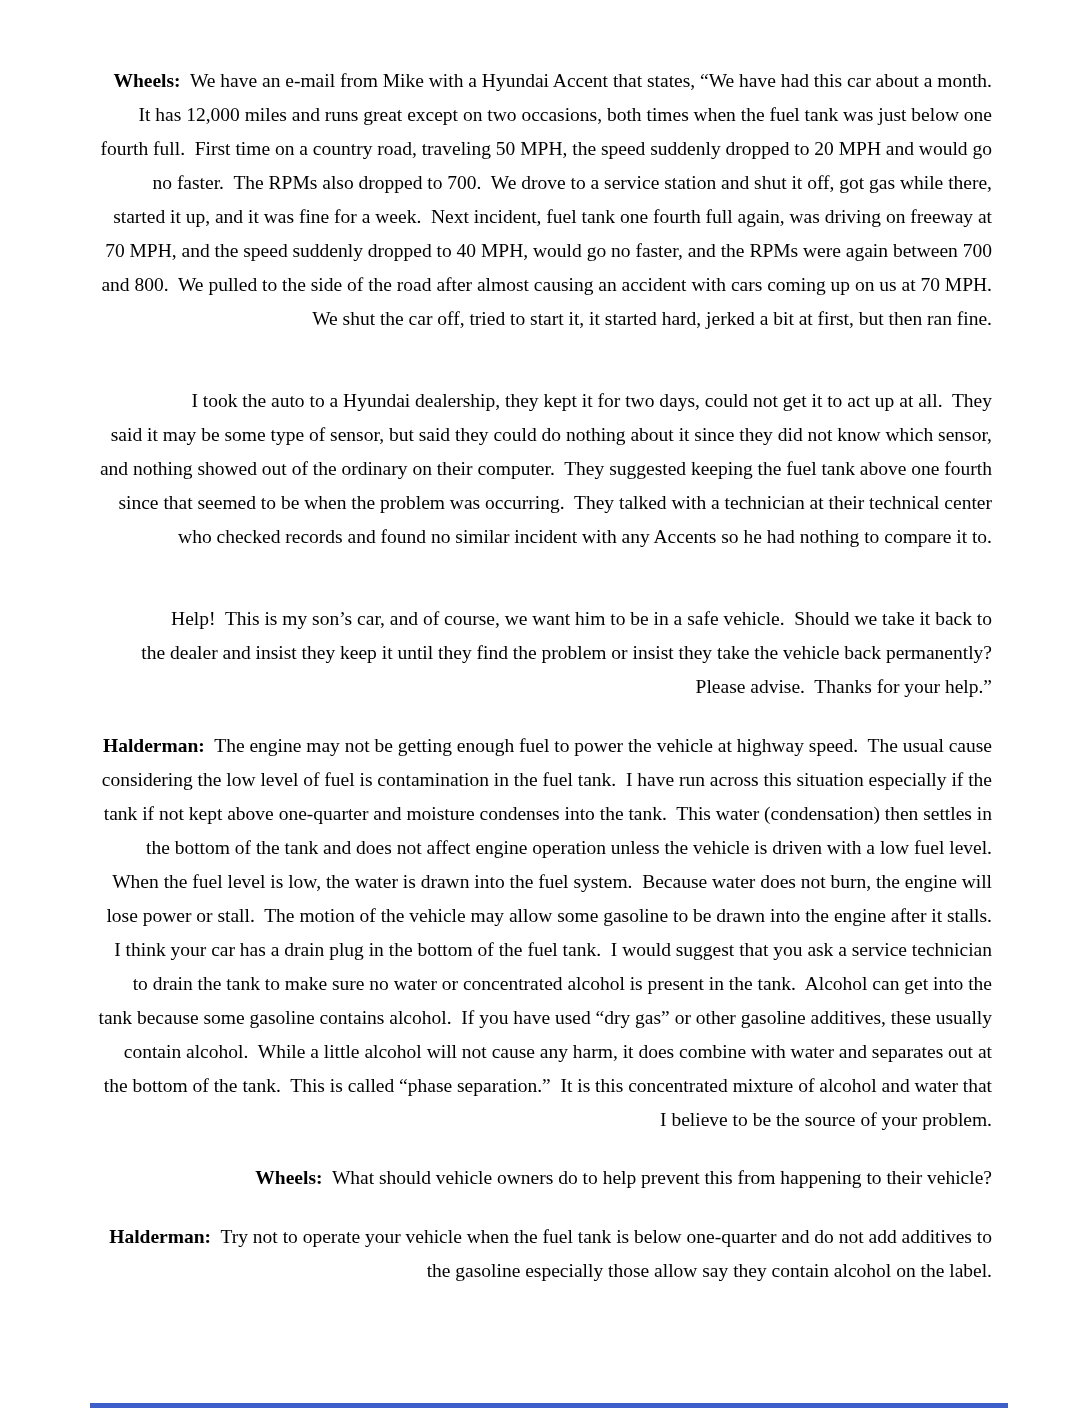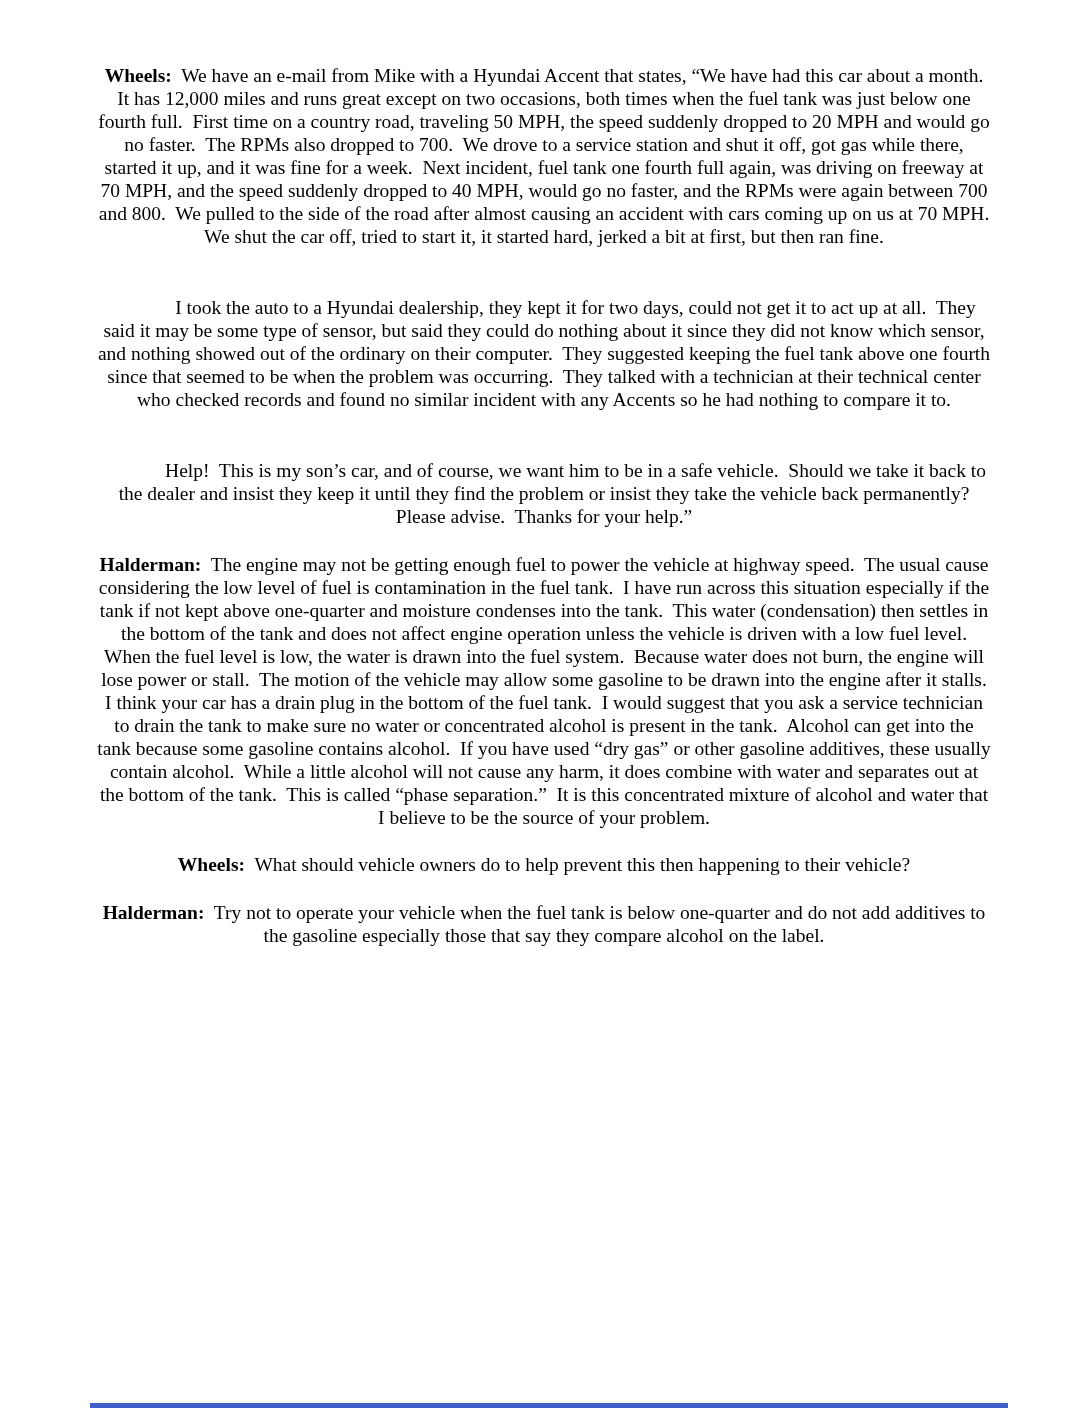--- a/index.html
+++ b/index.html
@@ -19,22 +19,22 @@
     position: absolute;
     inset: 0;
     background: #ffffff;
   }
   .content {
     position: absolute;
     left: 96px;
     top: 64px;
     width: 896px;
     font-size: 19.5px;
-    line-height: 23px;
-    text-align: center;
+    line-height: 34px;
+    text-align: right;
   }
   .para {
     margin: 0;
     white-space: pre-wrap;
   }
   .para.gap {
     margin-top: 24.6px;
   }
   .para.indent {
     text-indent: 63px;
@@ -58,20 +58,20 @@
   <div class="content">
 
     <p class="para"><strong class="speaker">Wheels:</strong><span class="body-text">  We have an e-mail from Mike with a Hyundai Accent that states, “We have had this car about a month.  It has 12,000 miles and runs great except on two occasions, both times when the fuel tank was just below one fourth full.  First time on a country road, traveling 50 MPH, the speed suddenly dropped to 20 MPH and would go no faster.  The RPMs also dropped to 700.  We drove to a service station and shut it off, got gas while there, started it up, and it was fine for a week.  Next incident, fuel tank one fourth full again, was driving on freeway at 70 MPH, and the speed suddenly dropped to 40 MPH, would go no faster, and the RPMs were again between 700 and 800.  We pulled to the side of the road after almost causing an accident with cars coming up on us at 70 MPH.  We shut the car off, tried to start it, it started hard, jerked a bit at first, but then ran fine.</span></p>
 
     <p class="para indent"><span class="body-text">I took the auto to a Hyundai dealership, they kept it for two days, could not get it to act up at all.  They said it may be some type of sensor, but said they could do nothing about it since they did not know which sensor, and nothing showed out of the ordinary on their computer.  They suggested keeping the fuel tank above one fourth since that seemed to be when the problem was occurring.  They talked with a technician at their technical center who checked records and found no similar incident with any Accents so he had nothing to compare it to.</span></p>
 
     <p class="para indent"><span class="body-text">Help!  This is my son’s car, and of course, we want him to be in a safe vehicle.  Should we take it back to the dealer and insist they keep it until they find the problem or insist they take the vehicle back permanently?  Please advise.  Thanks for your help.”</span></p>
 
     <p class="para gap"><strong class="speaker">Halderman:</strong><span class="body-text">  The engine may not be getting enough fuel to power the vehicle at highway speed.  The usual cause considering the low level of fuel is contamination in the fuel tank.  I have run across this situation especially if the tank if not kept above one-quarter and moisture condenses into the tank.  This water (condensation) then settles in the bottom of the tank and does not affect engine operation unless the vehicle is driven with a low fuel level.  When the fuel level is low, the water is drawn into the fuel system.  Because water does not burn, the engine will lose power or stall.  The motion of the vehicle may allow some gasoline to be drawn into the engine after it stalls.  I think your car has a drain plug in the bottom of the fuel tank.  I would suggest that you ask a service technician to drain the tank to make sure no water or concentrated alcohol is present in the tank.  Alcohol can get into the tank because some gasoline contains alcohol.  If you have used “dry gas” or other gasoline additives, these usually contain alcohol.  While a little alcohol will not cause any harm, it does combine with water and separates out at the bottom of the tank.  This is called “phase separation.”  It is this concentrated mixture of alcohol and water that I believe to be the source of your problem.</span></p>
 
-    <p class="para gap"><strong class="speaker">Wheels:</strong><span class="body-text">  What should vehicle owners do to help prevent this then happening to their vehicle?</span></p>
+    <p class="para gap"><strong class="speaker">Wheels:</strong><span class="body-text">  What should vehicle owners do to help prevent this from happening to their vehicle?</span></p>
 
-    <p class="para gap"><strong class="speaker">Halderman:</strong><span class="body-text">  Try not to operate your vehicle when the fuel tank is below one-quarter and do not add additives to the gasoline especially those that say they compare alcohol on the label.</span></p>
+    <p class="para gap"><strong class="speaker">Halderman:</strong><span class="body-text">  Try not to operate your vehicle when the fuel tank is below one-quarter and do not add additives to the gasoline especially those allow say they contain alcohol on the label.</span></p>
 
   </div>
 
   <div class="footer-rule" style="background-color:#3E5FC9;"></div>
 </div>
 
 </body></html>

